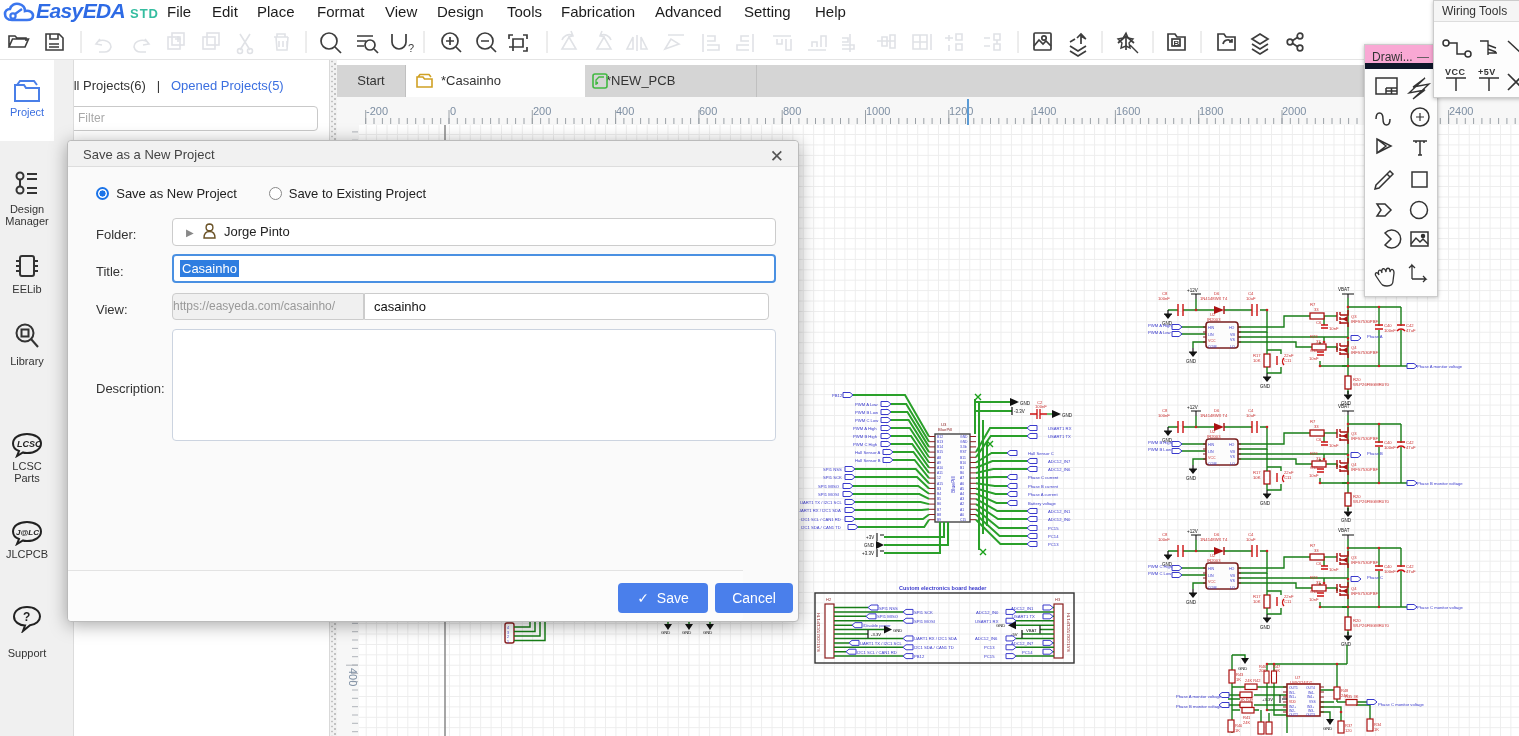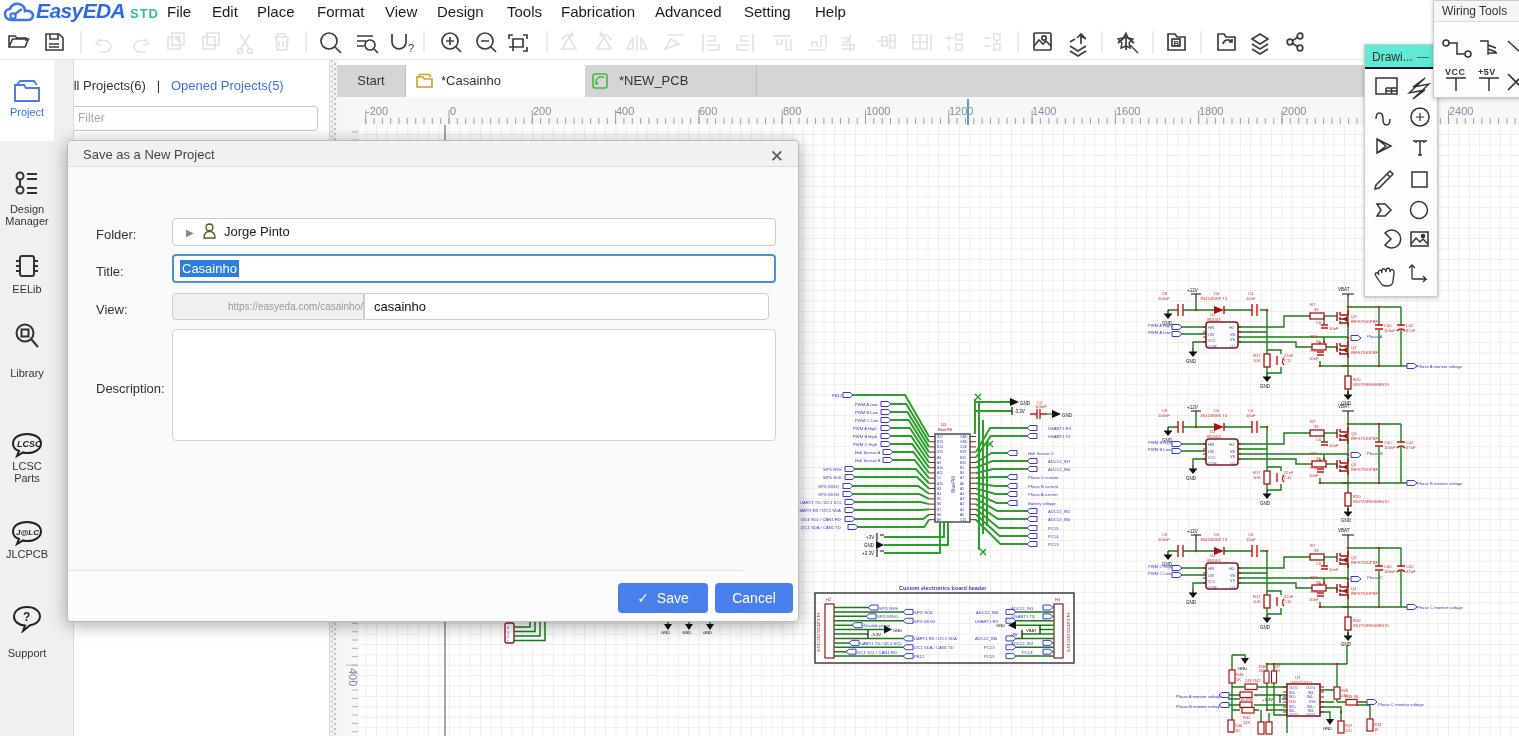--- a/index.html
+++ b/index.html
@@ -25,21 +25,21 @@
 #hruler{position:absolute;left:337px;top:97px;width:1182px;height:28px;background:#f7f7f7;z-index:3}
 #vruler{position:absolute;left:337px;top:125px;width:22px;height:611px;background:#f7f7f7;z-index:3}
 #grid{position:absolute;left:359px;top:125px;width:1160px;height:611px;z-index:1;
 background-image:linear-gradient(to right,#ededed 1px,transparent 1px),linear-gradient(to bottom,#ededed 1px,transparent 1px);
 background-size:10.41px 10.41px;background-position:6.72px 9.05px}
 #schsvg{position:absolute;left:330px;top:60px;z-index:2}
 
 #wiringp{position:absolute;left:1433px;top:0;width:130px;height:98px;background:#fdfdfd;border:1px solid #ccc;box-shadow:0 1px 4px rgba(0,0,0,.25);z-index:40}
 #wiringp .hd{height:21px;background:#f5f5f5;border-bottom:1px solid #ddd;font-size:12px;color:#333;padding:3px 0 0 8px}
 #drawp{position:absolute;left:1364px;top:44px;width:74px;height:253px;background:#fdfdfd;border:1px solid #ccc;box-shadow:0 1px 4px rgba(0,0,0,.25);z-index:39}
-#drawp .hd{height:24px;background:#5eead4;border-bottom:2px solid #0f172a;font-size:12px;color:#333;padding:5px 0 0 7px}
+#drawp .hd{height:24px;background:#f9a8d4;border-bottom:6px solid #0f172a;font-size:12px;color:#333;padding:5px 0 0 7px}
 
 #modal{position:absolute;left:67px;top:140px;width:732px;height:482px;background:#fafafa;border:1px solid #bbb;border-radius:4px;box-shadow:0 3px 18px rgba(0,0,0,.35);z-index:50}
 #modal .mhd{height:26px;background:#f1f1f1;border-bottom:1px solid #ddd;border-radius:4px 4px 0 0;font-size:13px;color:#444;padding:6px 0 0 15px}
 #modal .x{position:absolute;right:14px;top:5px;font-size:17px;color:#555}
 .mlabel{position:absolute;left:28px;font-size:13px;color:#333}
 .minput{position:absolute;left:104px;background:#fff;border:1px solid #ccc;border-radius:4px}
 #mfooter{position:absolute;left:0;bottom:0;width:675px;height:51px;background:#fcfcfc;border-top:1px solid #e3e3e3;border-radius:0 0 4px 4px}
 .btn{position:absolute;top:12px;height:30px;background:#4a7feb;border-radius:4px;color:#fff;font-size:14px;text-align:center;line-height:30px}
 </style></head>
 <body>
@@ -164,21 +164,21 @@
     <div style="margin-top:1px">EELib</div>
   </div>
   <div class="item" style="top:261px">
     <svg width="30" height="32" viewBox="0 0 30 32">
       <g fill="none" stroke="#333" stroke-width="2">
         <circle cx="13" cy="12" r="8.5"></circle>
         <rect x="9.5" y="8.5" width="7" height="7"></rect>
         <path d="M19 18 l7 8"></path>
       </g>
     </svg>
-    <div style="margin-top:12px">Library</div>
+    <div style="margin-top:0px">Library</div>
   </div>
   <div class="item" style="top:372px">
     <svg width="34" height="26" viewBox="0 0 34 26">
       <path d="M17 2 C9 2 3 6 3 11.5 C3 15 5 17.5 9 19 L7 24 L13 20.5 C14 21 15.5 21 17 21 C25 21 31 17 31 11.5 C31 6 25 2 17 2 Z" fill="none" stroke="#222" stroke-width="2"></path>
       <text x="7" y="15" font-size="9" font-weight="bold" font-style="italic" fill="#222">LCSC</text>
     </svg>
     <div style="margin-top:0">LCSC<br>Parts</div>
   </div>
   <div class="item" style="top:460px">
     <svg width="34" height="26" viewBox="0 0 34 26">
@@ -215,21 +215,21 @@
       <path d="M1 4 h6 l1.5 2 h7.5 v8 h-15 z M2 4 l2 -2.5 h9 l2 2.5" fill="none" stroke="#d0a125" stroke-width="1.6"></path>
     </svg>
     <span style="margin-left:35px">*Casainho</span>
   </div>
   <div class="tab" style="left:248px;width:172px;background:#d5d5d5;border-right:1px solid #c0c0c0">
     <svg class="abs" style="left:7px;top:8px" width="16" height="16" viewBox="0 0 16 16">
       <rect x="1" y="1" width="14" height="14" rx="2" fill="none" stroke="#41b941" stroke-width="1.6"></rect>
       <path d="M4 12 v-5 l3 -3 h5" fill="none" stroke="#41b941" stroke-width="1.3"></path>
       <circle cx="5" cy="10" r="1.2" fill="#41b941"></circle>
     </svg>
-    <span style="margin-left:34px">*NEW_PCB</span>
+    <span style="margin-left:21px">*NEW_PCB</span>
   </div>
 </div>
 
 <div id="hruler">
 <svg width="1182" height="28" viewBox="337 97 1182 28">
 <g stroke="#9aa0a6" stroke-width="1">
 <path id="hticks" d="M365.7 110 V124 M449.0 110 V124 M532.3 110 V124 M615.6 110 V124 M698.9 110 V124 M782.2 110 V124 M865.5 110 V124 M948.8 110 V124 M1032.1 110 V124 M1115.4 110 V124 M1198.7 110 V124 M1282.0 110 V124 M1365.3 110 V124 M1448.6 110 V124 M365.7 118 V124 M374.0 118 V124 M382.4 118 V124 M390.7 118 V124 M399.0 118 V124 M407.3 118 V124 M415.7 118 V124 M424.0 118 V124 M432.3 118 V124 M440.7 118 V124 M449.0 118 V124 M457.3 118 V124 M465.7 118 V124 M474.0 118 V124 M482.3 118 V124 M490.6 118 V124 M499.0 118 V124 M507.3 118 V124 M515.6 118 V124 M524.0 118 V124 M532.3 118 V124 M540.6 118 V124 M549.0 118 V124 M557.3 118 V124 M565.6 118 V124 M574.0 118 V124 M582.3 118 V124 M590.6 118 V124 M598.9 118 V124 M607.3 118 V124 M615.6 118 V124 M623.9 118 V124 M632.3 118 V124 M640.6 118 V124 M648.9 118 V124 M657.3 118 V124 M665.6 118 V124 M673.9 118 V124 M682.2 118 V124 M690.6 118 V124 M698.9 118 V124 M707.2 118 V124 M715.6 118 V124 M723.9 118 V124 M732.2 118 V124 M740.6 118 V124 M748.9 118 V124 M757.2 118 V124 M765.5 118 V124 M773.9 118 V124 M782.2 118 V124 M790.5 118 V124 M798.9 118 V124 M807.2 118 V124 M815.5 118 V124 M823.9 118 V124 M832.2 118 V124 M840.5 118 V124 M848.8 118 V124 M857.2 118 V124 M865.5 118 V124 M873.8 118 V124 M882.2 118 V124 M890.5 118 V124 M898.8 118 V124 M907.2 118 V124 M915.5 118 V124 M923.8 118 V124 M932.1 118 V124 M940.5 118 V124 M948.8 118 V124 M957.1 118 V124 M965.5 118 V124 M973.8 118 V124 M982.1 118 V124 M990.5 118 V124 M998.8 118 V124 M1007.1 118 V124 M1015.4 118 V124 M1023.8 118 V124 M1032.1 118 V124 M1040.4 118 V124 M1048.8 118 V124 M1057.1 118 V124 M1065.4 118 V124 M1073.8 118 V124 M1082.1 118 V124 M1090.4 118 V124 M1098.7 118 V124 M1107.1 118 V124 M1115.4 118 V124 M1123.7 118 V124 M1132.1 118 V124 M1140.4 118 V124 M1148.7 118 V124 M1157.1 118 V124 M1165.4 118 V124 M1173.7 118 V124 M1182.0 118 V124 M1190.4 118 V124 M1198.7 118 V124 M1207.0 118 V124 M1215.4 118 V124 M1223.7 118 V124 M1232.0 118 V124 M1240.4 118 V124 M1248.7 118 V124 M1257.0 118 V124 M1265.3 118 V124 M1273.7 118 V124 M1282.0 118 V124 M1290.3 118 V124 M1298.7 118 V124 M1307.0 118 V124 M1315.3 118 V124 M1323.6 118 V124 M1332.0 118 V124 M1340.3 118 V124 M1348.6 118 V124 M1357.0 118 V124 M1365.3 118 V124 M1373.6 118 V124 M1382.0 118 V124 M1390.3 118 V124 M1398.6 118 V124 M1406.9 118 V124 M1415.3 118 V124 M1423.6 118 V124 M1431.9 118 V124 M1440.3 118 V124 M1448.6 118 V124 M1456.9 118 V124 M1465.3 118 V124 M1473.6 118 V124 M1481.9 118 V124 M1490.2 118 V124 M1498.6 118 V124 M1506.9 118 V124 M1515.2 118 V124 "></path>
 </g>
 <g font-size="11" fill="#7e8fa3" font-family="Liberation Sans">
 <text x="366" y="115">-200</text>
@@ -794,34 +794,40 @@
       <path d="M12 56 h20 M22 56 v13"></path>
       <text x="44" y="53" font-size="9" font-weight="bold" fill="#333" stroke="none" letter-spacing="0.5">+5V</text>
       <path d="M45 56 h20 M55 56 v13"></path>
       <path d="M74 52 l16 16 M90 52 l-16 16" stroke-width="1.7"></path>
     </g>
   </svg>
 </div>
 
 <div id="modal">
   <div class="mhd">Save as a New Project<span class="x">✕</span></div>
+  <div class="abs" style="left:28px;top:45px;font-size:13px;color:#222">
+    <span style="display:inline-block;width:13px;height:13px;border-radius:50%;border:2px solid #1a73e8;background:radial-gradient(circle,#1a73e8 45%,#fff 52%);vertical-align:-2px"></span>
+    &nbsp;Save as New Project
+    <span style="display:inline-block;width:13px;height:13px;border-radius:50%;border:1.5px solid #888;background:#fff;vertical-align:-2px;margin-left:28px"></span>
+    &nbsp;Save to Existing Project
+  </div>
   <div class="mlabel" style="top:86px">Folder:</div>
   <div class="minput" style="top:77px;width:604px;height:28px;line-height:26px;font-size:13px;color:#222">
     <span style="color:#888;margin-left:13px;font-size:10px">▶</span>
     <svg style="vertical-align:-3px;margin-left:6px" width="13" height="16" viewBox="0 0 13 16">
         <path d="M6.5 1 a3.4 3.4 0 0 1 0 6.8 a3.4 3.4 0 0 1 0 -6.8 M1 15 c0 -5 2 -6.5 5.5 -6.5 c3.5 0 5.5 1.5 5.5 6.5 z" fill="none" stroke="#6b5327" stroke-width="1.4"></path>
       </svg>
     <span style="margin-left:4px">Jorge Pinto</span>
   </div>
   <div class="mlabel" style="top:123px">Title:</div>
   <div class="minput" style="top:113px;width:604px;height:29px;border:2px solid #4a90e2;line-height:25px;font-size:13px">
     <span style="background:#2e7de0;color:#fff;margin-left:6px;padding:1px 2px">Casainho</span>
   </div>
   <div class="mlabel" style="top:161px">View:</div>
-  <div class="minput" style="top:152px;width:192px;height:27px;background:#f0f0f0;border-radius:4px 0 0 4px;color:#999;font-size:10px;line-height:25px;text-align:right">https://easyeda.com/casainho/</div>
+  <div class="minput" style="top:152px;width:192px;height:27px;background:#f0f0f0;border-radius:4px 0 0 4px;color:#999;font-size:12px;line-height:25px;text-align:left">https://easyeda.com/casainho/</div>
   <div class="minput" style="left:296px;top:152px;width:405px;height:27px;border-radius:0 4px 4px 0;font-size:13px;line-height:25px;color:#111"><span style="margin-left:9px">casainho</span></div>
   <div class="mlabel" style="top:240px">Description:</div>
   <div class="minput" style="top:188px;width:604px;height:112px;border:1px solid #ccd4e0"></div>
   <div id="mfooter">
     <div class="btn" style="left:550px;width:90px">✓&nbsp; Save</div>
     <div class="btn" style="left:647px;width:78px">Cancel</div>
   </div>
 </div>
 
 </body></html>

